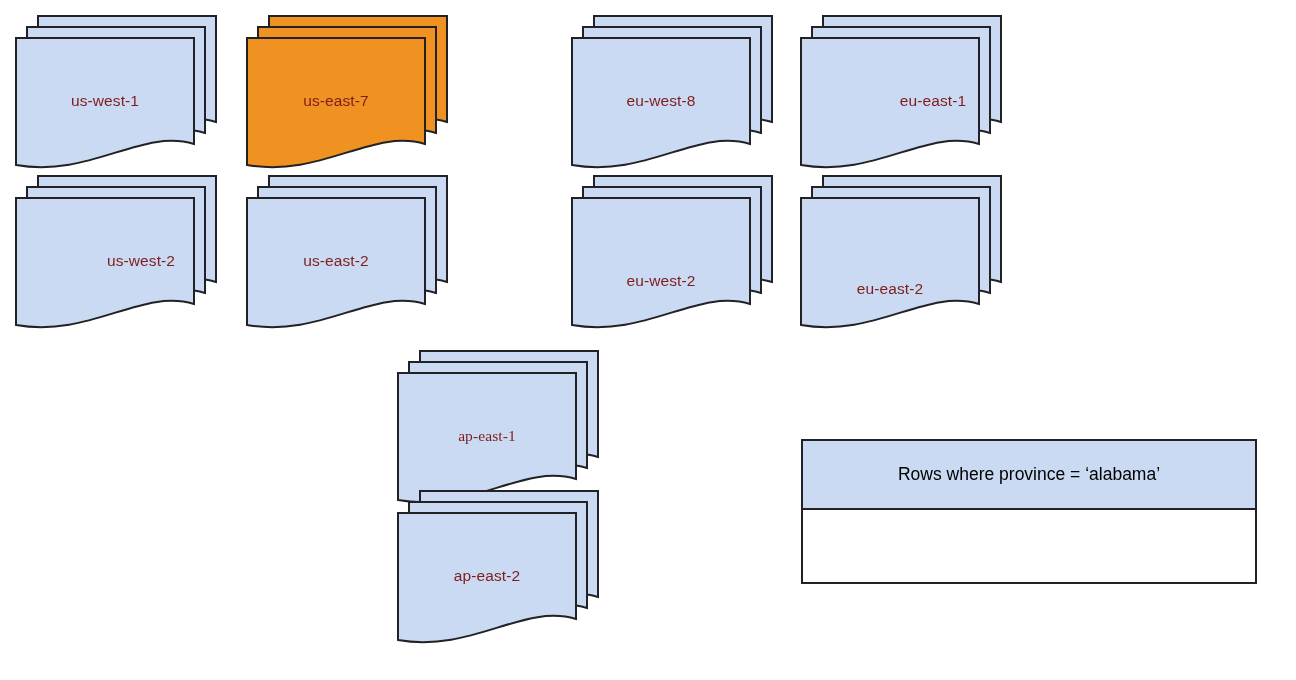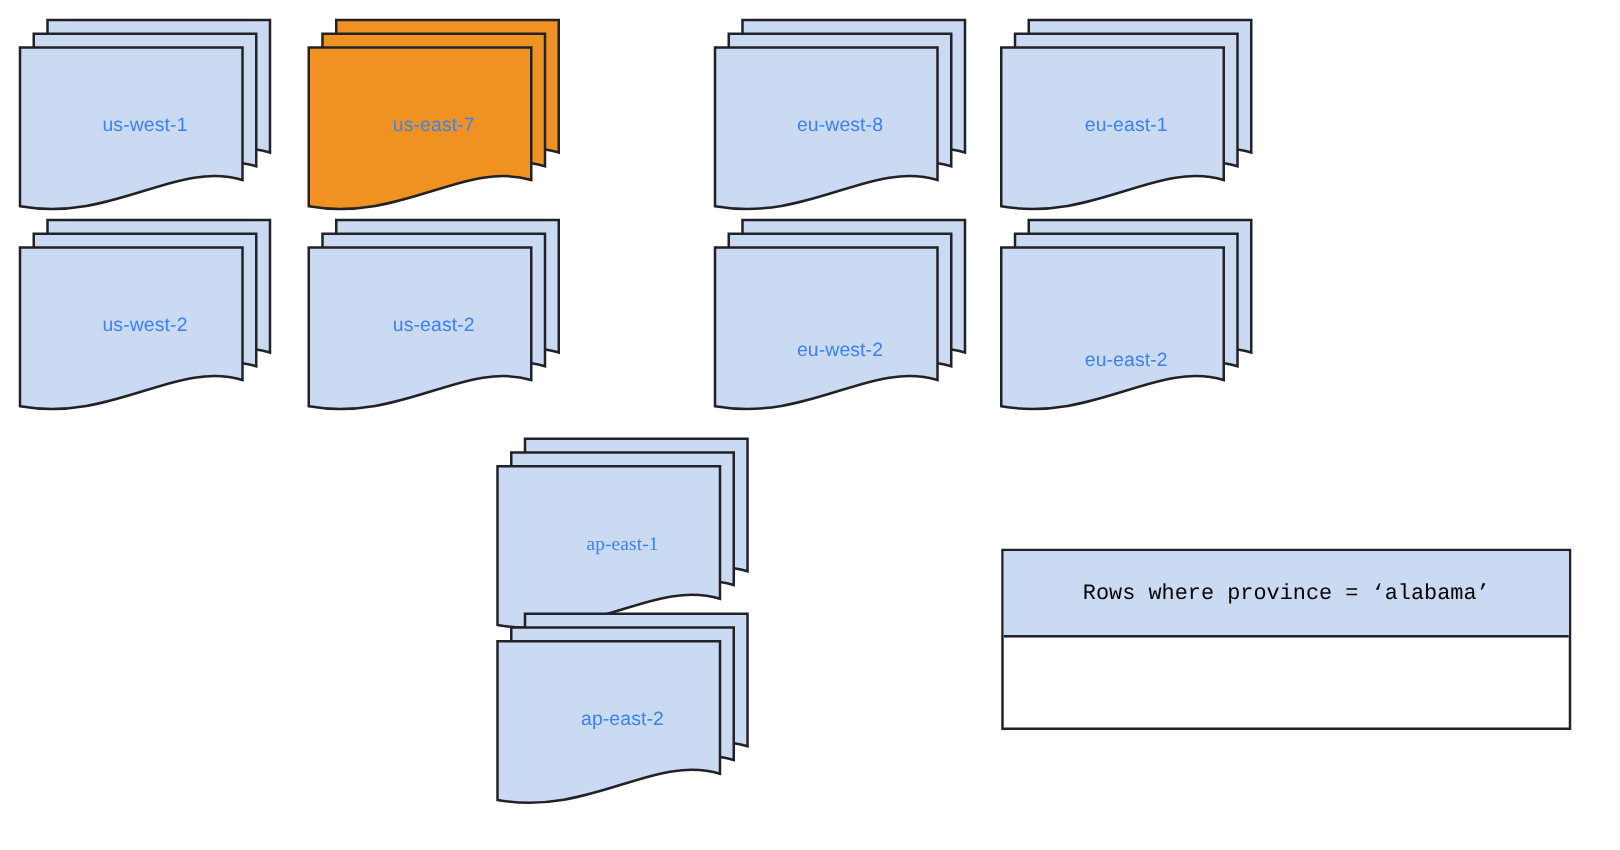--- a/index.html
+++ b/index.html
@@ -25,26 +25,26 @@
     height: 165px;
   }
   .doc-stack svg {
     display: block;
     width: 215px;
     height: 165px;
     overflow: visible;
   }
   .doc-label {
     position: absolute;
-    left: 11px;
+    left: 0;
     top: 0;
     width: 180px;
     text-align: center;
     font-size: 15.5px;
-    color: #3b82f6;
+    color: #7f1d1d;
     letter-spacing: 0.1px;
     pointer-events: none;
     white-space: nowrap;
   }
   .legend {
     position: absolute;
     left: 801px;
     top: 439px;
     width: 456px;
     height: 145px;
@@ -55,21 +55,20 @@
     display: flex;
     align-items: center;
     justify-content: center;
     box-sizing: border-box;
     width: 100%;
   }
   .legend-row.top {
     height: 69px;
     background: #c9daf2;
     border-bottom: 2px solid #222226;
-    font-family: Liberation Mono, monospace;
   }
   .legend-row.bottom {
     height: 72px;
     background: #ef9222;
   }
   .legend-text {
     font-size: 17.5px;
     color: #000000;
     white-space: nowrap;
   }
@@ -127,35 +126,35 @@
           <g transform="translate(22,0)">
             <path d="M 1 1 L 179 1 L 179 107 C 125.99999999999999 91, 75.6 141, 1 128 Z" fill="#c9daf2" stroke="#222226" stroke-width="2" stroke-linejoin="miter"></path>
           </g>
           <g transform="translate(11,11)">
             <path d="M 1 1 L 179 1 L 179 107 C 125.99999999999999 91, 75.6 141, 1 128 Z" fill="#c9daf2" stroke="#222226" stroke-width="2" stroke-linejoin="miter"></path>
           </g>
           <g transform="translate(0,22)">
             <path d="M 1 1 L 179 1 L 179 107 C 125.99999999999999 91, 75.6 141, 1 128 Z" fill="#c9daf2" stroke="#222226" stroke-width="2" stroke-linejoin="miter"></path>
           </g>
         </svg>
-        <div class="doc-label" style="top: 77px;">eu-east-1</div>
+        <div class="doc-label" style="top: 77px; padding-left: 43px;">eu-east-1</div>
       </div>
       <div class="doc-stack" style="left: 15px; top: 175px;">
         <svg viewBox="0 0 215 165" width="215" height="165">
           <g transform="translate(22,0)">
             <path d="M 1 1 L 179 1 L 179 107 C 125.99999999999999 91, 75.6 141, 1 128 Z" fill="#c9daf2" stroke="#222226" stroke-width="2" stroke-linejoin="miter"></path>
           </g>
           <g transform="translate(11,11)">
             <path d="M 1 1 L 179 1 L 179 107 C 125.99999999999999 91, 75.6 141, 1 128 Z" fill="#c9daf2" stroke="#222226" stroke-width="2" stroke-linejoin="miter"></path>
           </g>
           <g transform="translate(0,22)">
             <path d="M 1 1 L 179 1 L 179 107 C 125.99999999999999 91, 75.6 141, 1 128 Z" fill="#c9daf2" stroke="#222226" stroke-width="2" stroke-linejoin="miter"></path>
           </g>
         </svg>
-        <div class="doc-label" style="top: 77px;">us-west-2</div>
+        <div class="doc-label" style="top: 77px; padding-left: 36px;">us-west-2</div>
       </div>
       <div class="doc-stack" style="left: 246px; top: 175px;">
         <svg viewBox="0 0 215 165" width="215" height="165">
           <g transform="translate(22,0)">
             <path d="M 1 1 L 179 1 L 179 107 C 125.99999999999999 91, 75.6 141, 1 128 Z" fill="#c9daf2" stroke="#222226" stroke-width="2" stroke-linejoin="miter"></path>
           </g>
           <g transform="translate(11,11)">
             <path d="M 1 1 L 179 1 L 179 107 C 125.99999999999999 91, 75.6 141, 1 128 Z" fill="#c9daf2" stroke="#222226" stroke-width="2" stroke-linejoin="miter"></path>
           </g>
           <g transform="translate(0,22)">

